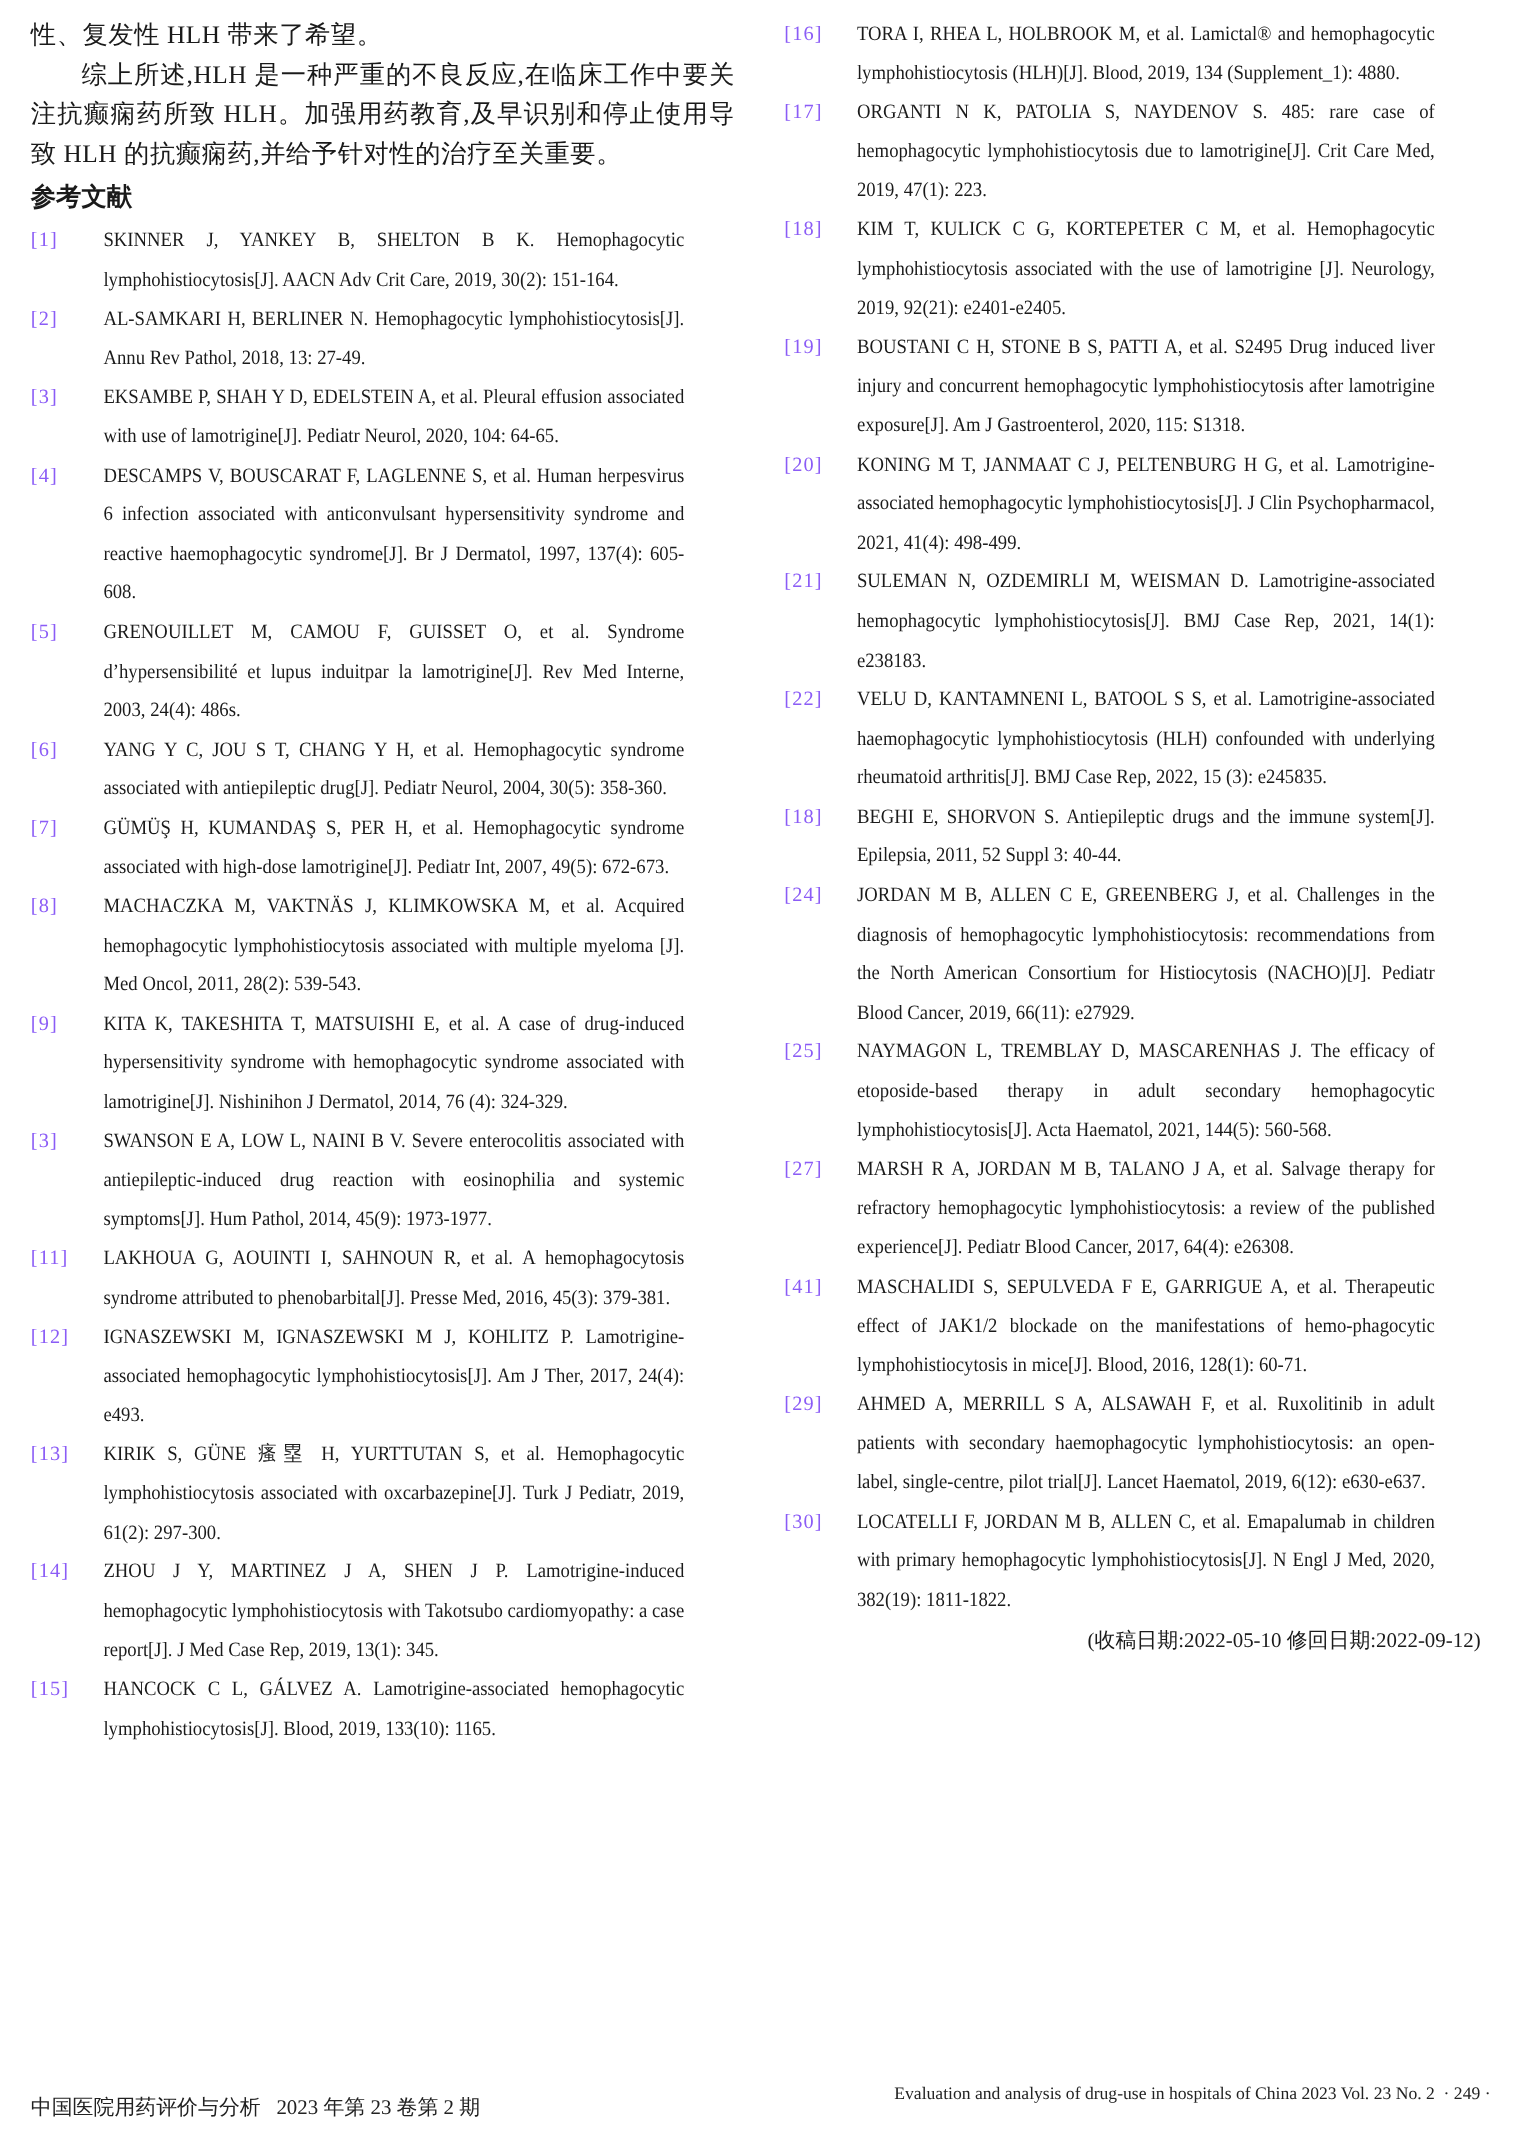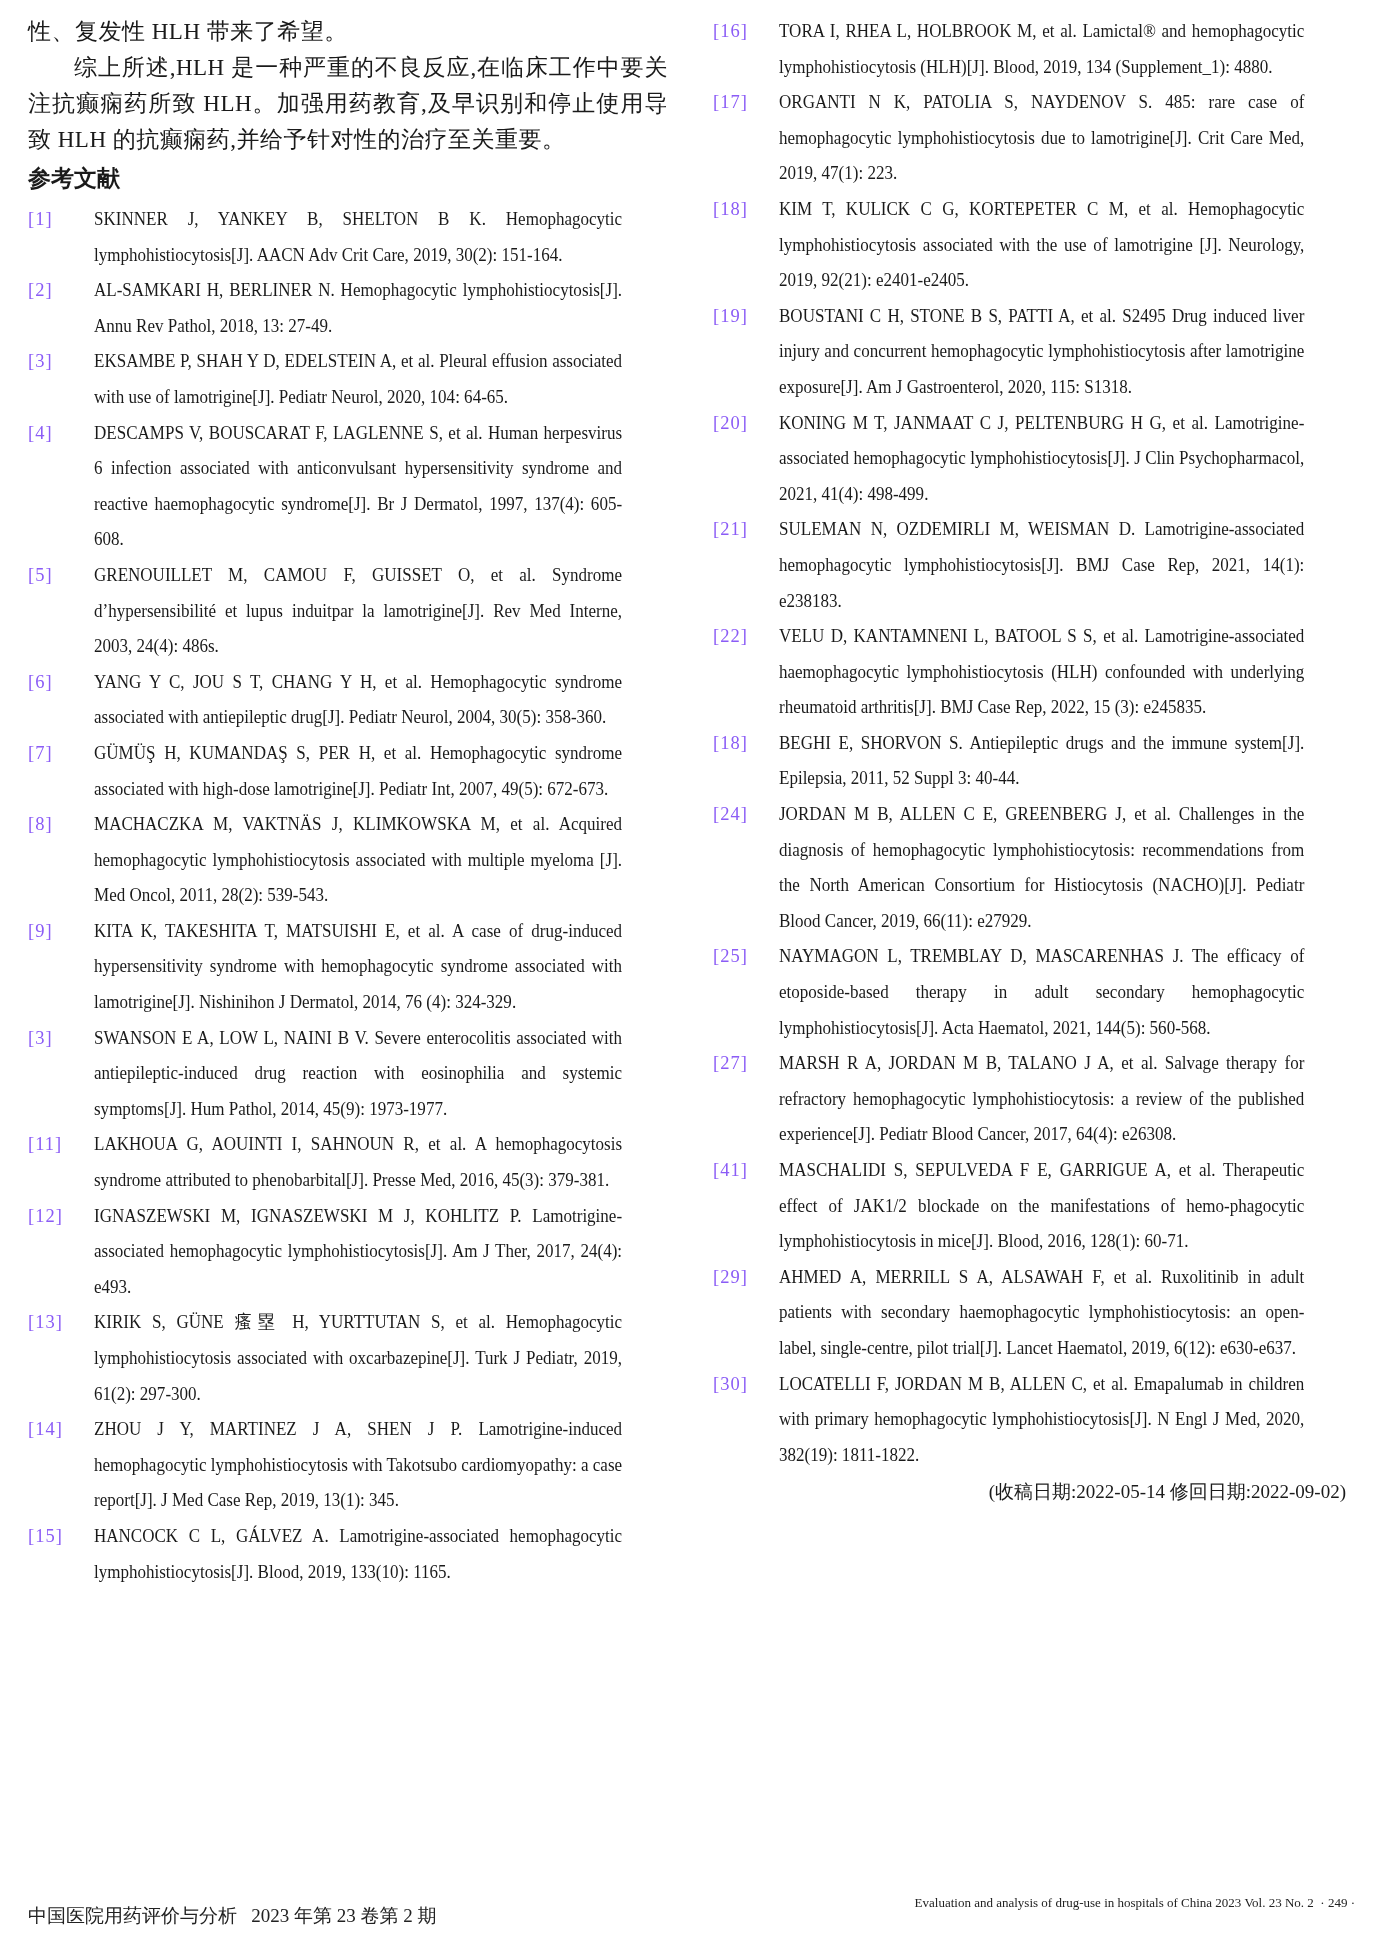--- a/index.html
+++ b/index.html
@@ -73,21 +73,21 @@
       left: 28px;
       top: 1903px;
       font-size: 19px;
       color: #222;
       white-space: pre;
     }
     .footer-right {
       position: absolute;
       right: 20px;
       top: 1895px;
-      font-size: 13px;
+      font-size: 16px;
       color: #222;
       white-space: pre;
     }
   </style>
 </head>
 <body>
 
 <div class="col col-left">
   <p class="para">性、复发性 HLH 带来了希望。</p>
   <p class="para indent">综上所述,HLH 是一种严重的不良反应,在临床工作中要关注抗癫痫药所致 HLH。加强用药教育,及早识别和停止使用导致 HLH 的抗癫痫药,并给予针对性的治疗至关重要。</p>
@@ -208,17 +208,17 @@
       </div>
       <div class="ref">
         <span class="ref-num">[29]</span>
         <span class="ref-text">AHMED A, MERRILL S A, ALSAWAH F, et al. Ruxolitinib in adult patients with secondary haemophagocytic lymphohistiocytosis: an open-label, single-centre, pilot trial[J]. Lancet Haematol, 2019, 6(12): e630-e637.</span>
       </div>
       <div class="ref">
         <span class="ref-num">[30]</span>
         <span class="ref-text">LOCATELLI F, JORDAN M B, ALLEN C, et al. Emapalumab in children with primary hemophagocytic lymphohistiocytosis[J]. N Engl J Med, 2020, 382(19): 1811-1822.</span>
       </div>
     </div>
-  <div class="received">(收稿日期:2022-05-14   修回日期:2022-09-02)</div>
+  <div class="received">(收稿日期:2022-05-10   修回日期:2022-09-12)</div>
 </div>
 
 <div class="footer-left">中国医院用药评价与分析   2023 年第 23 卷第 2 期</div>
 <div class="footer-right">Evaluation and analysis of drug-use in hospitals of China 2023 Vol. 23 No. 2  · 249 ·</div>
 
 </body></html>

